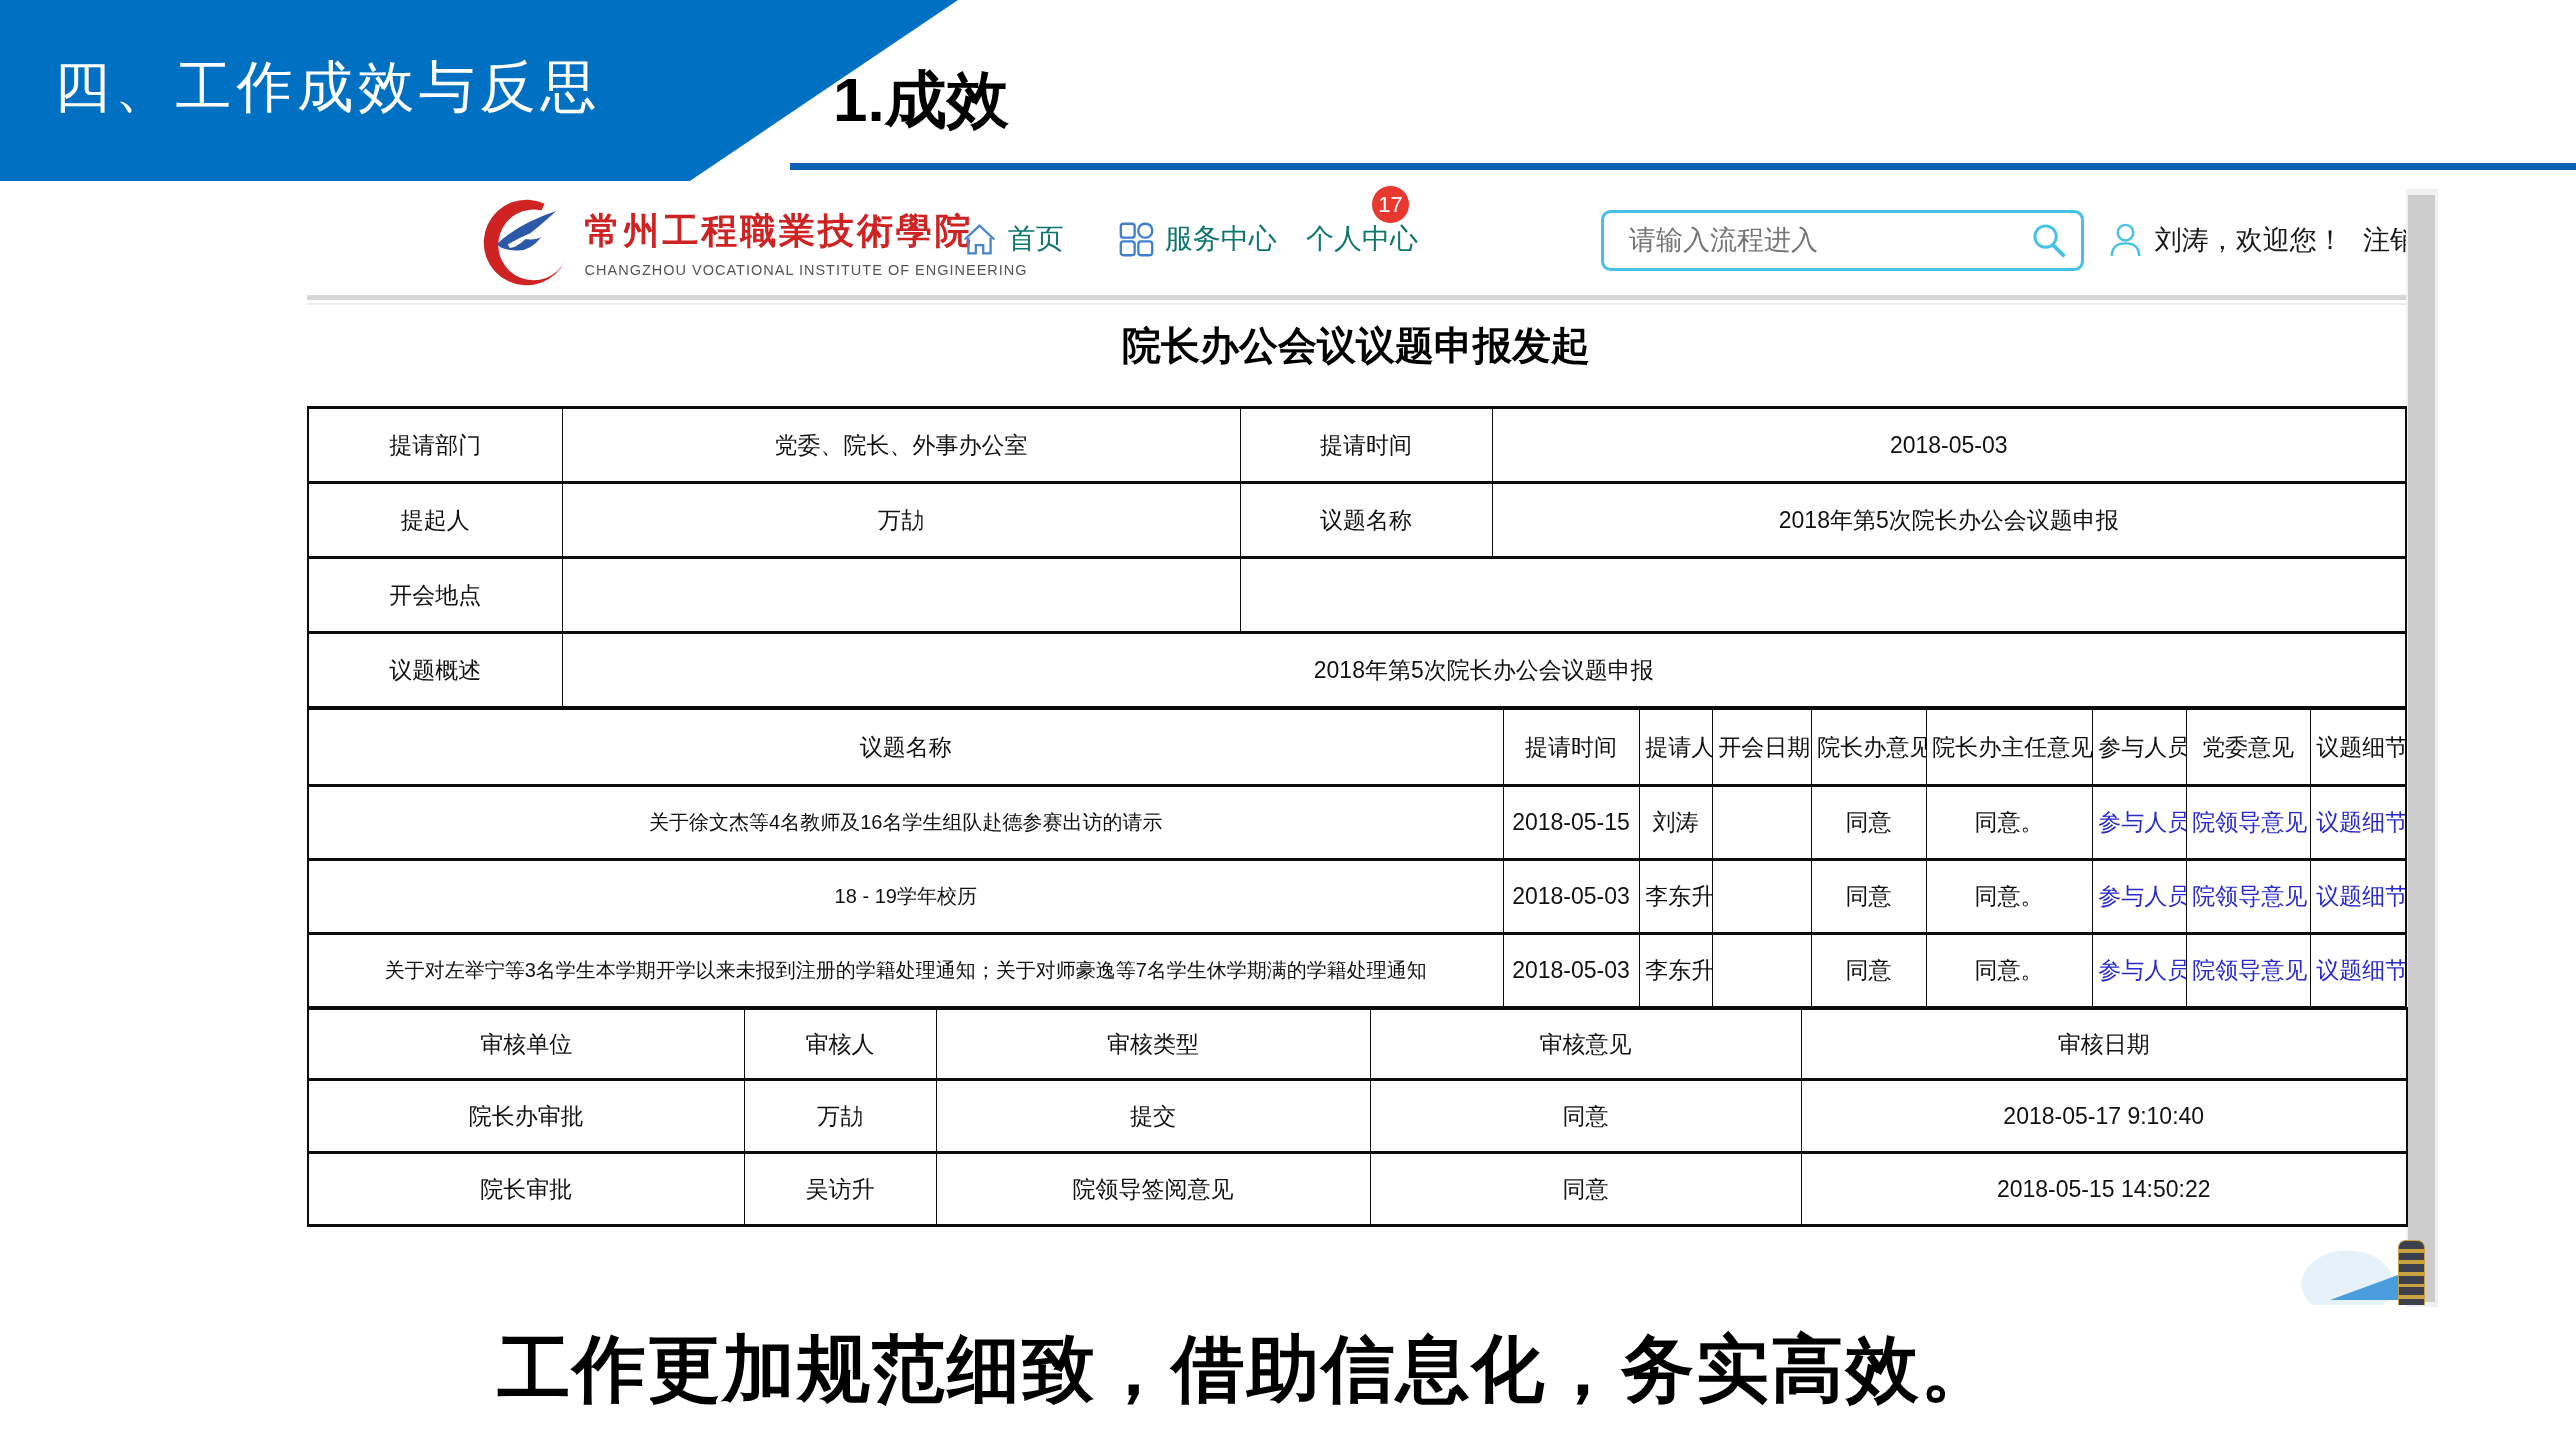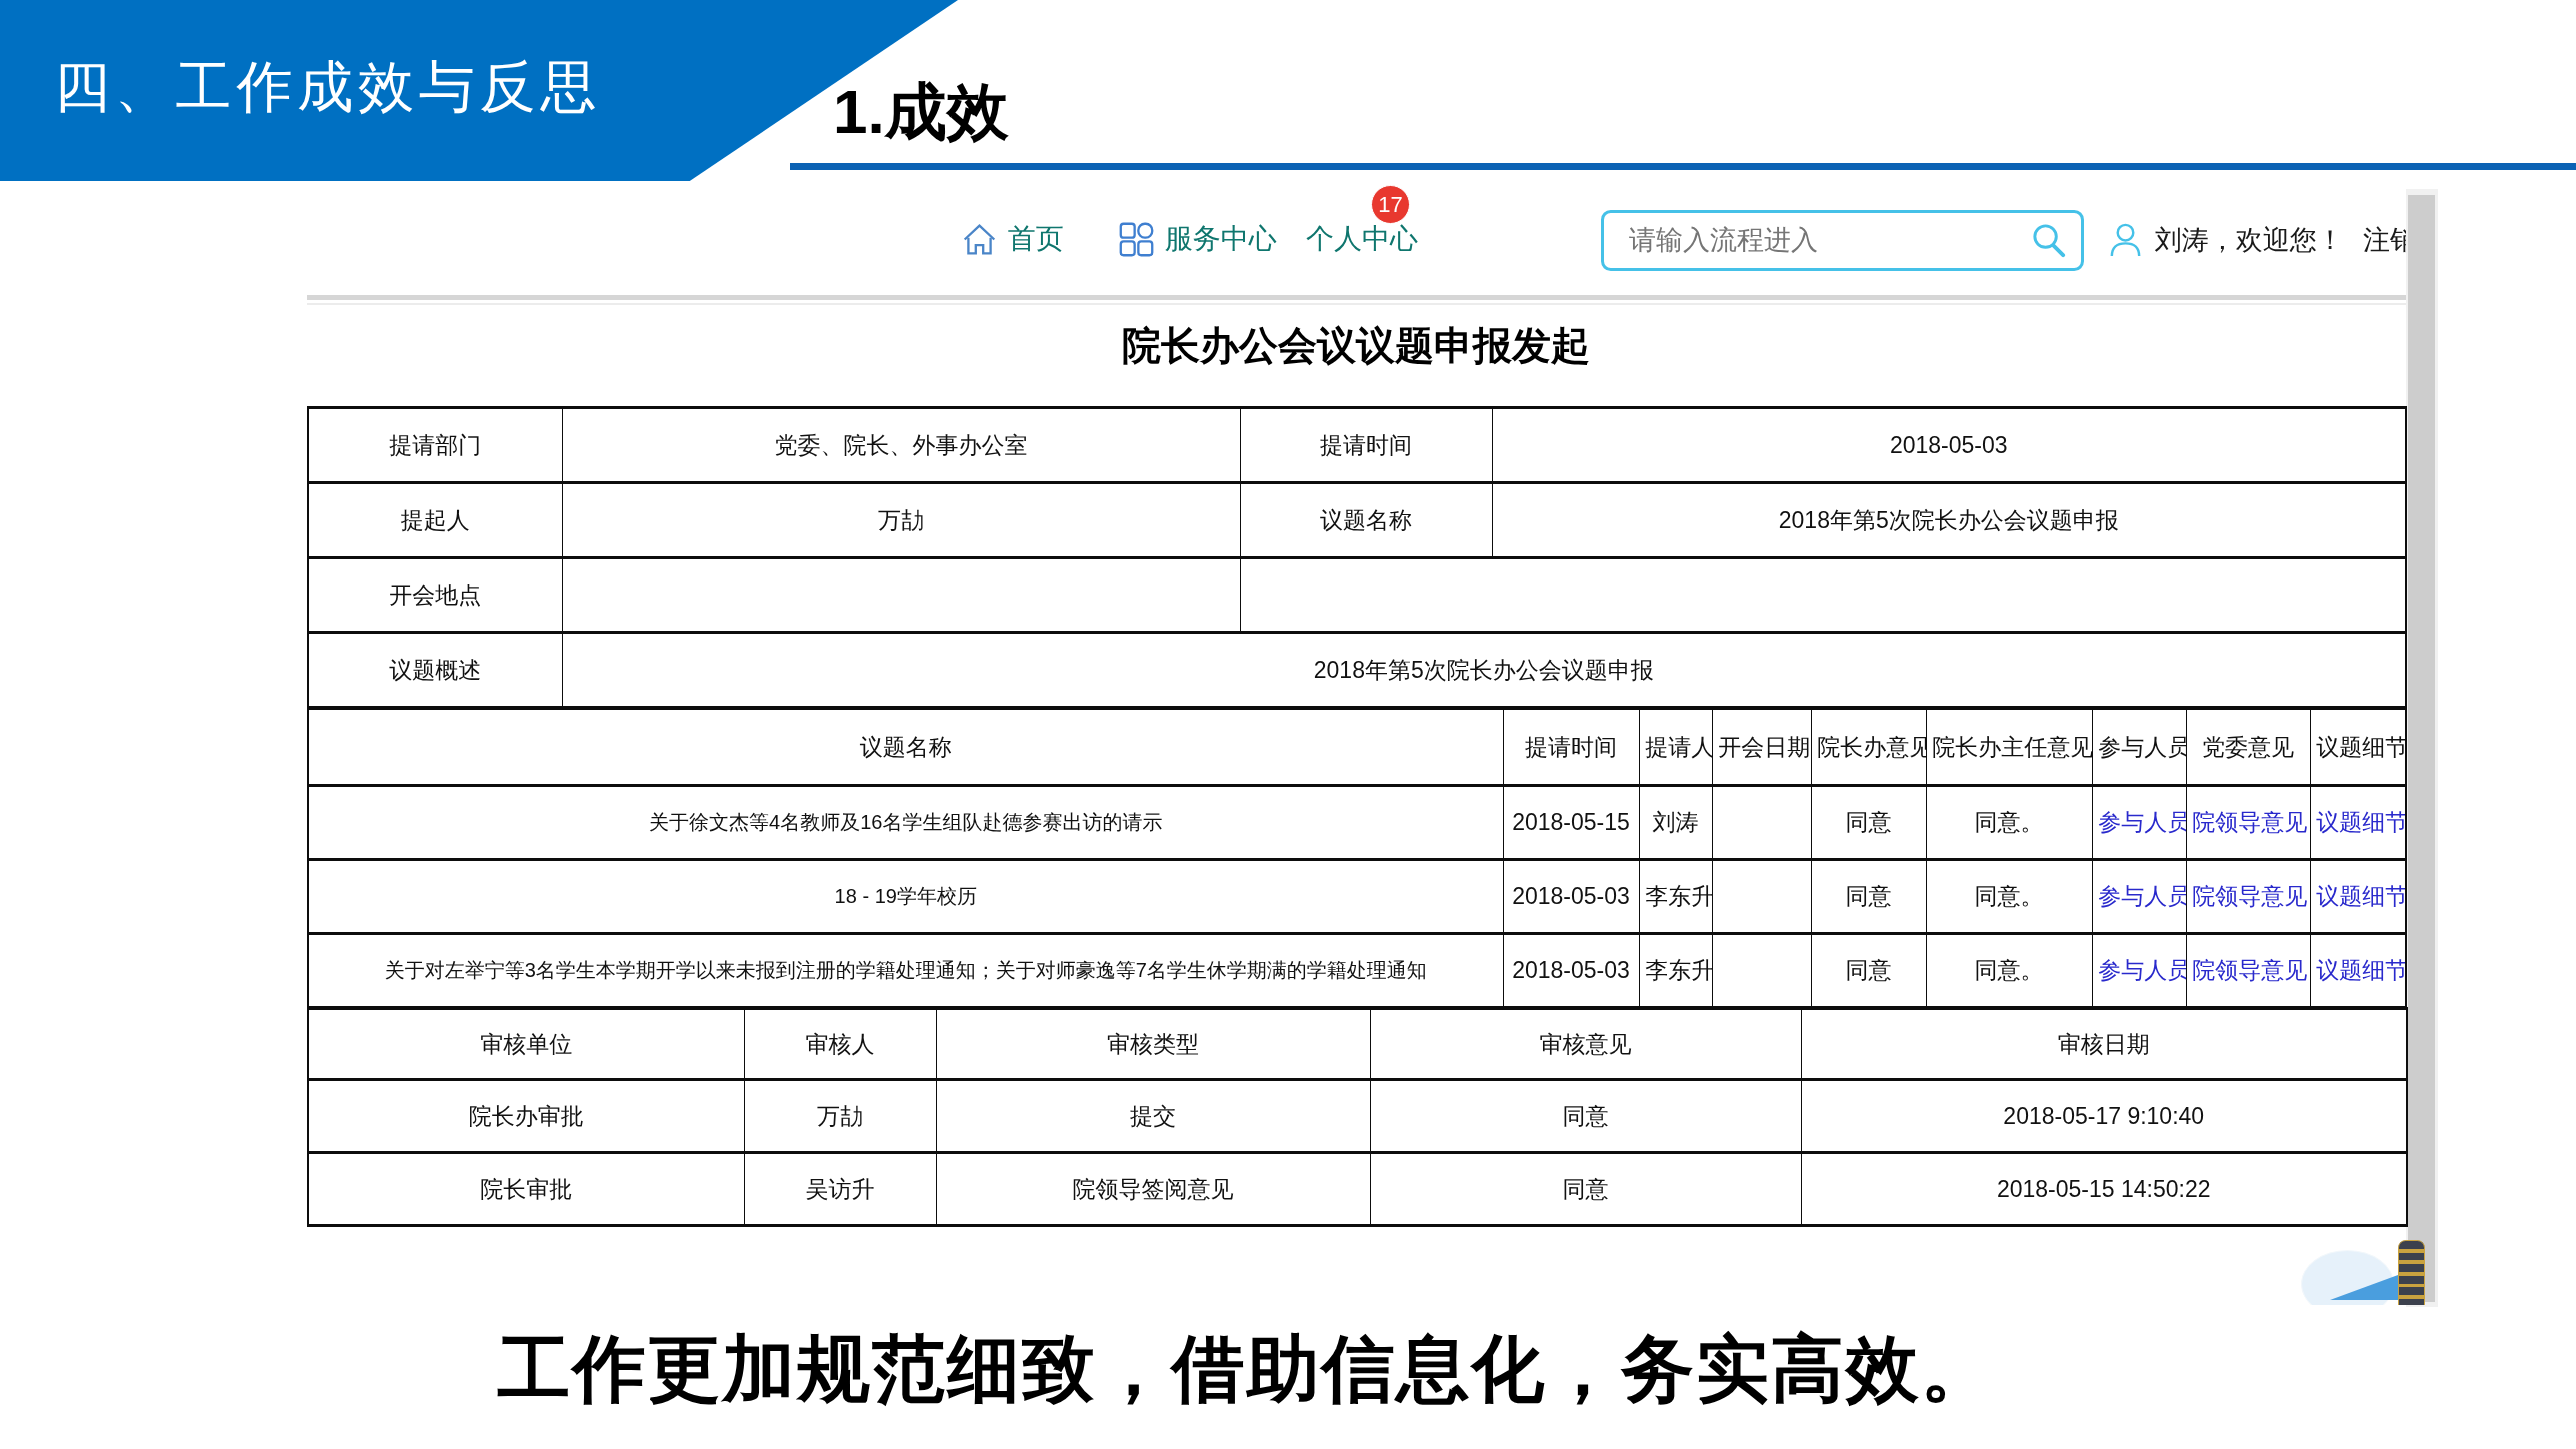--- a/index.html
+++ b/index.html
@@ -5,21 +5,21 @@
   * { margin:0; padding:0; box-sizing:border-box; }
   html,body { background:#ffffff; }
   body { font-family:"Liberation Sans", sans-serif; }
   .slide { position:relative; width:2576px; height:1450px; background:#fff; overflow:hidden; }
 
   
   .banner { position:absolute; left:0; top:0; width:958px; height:181px; background:#0070c2;
             clip-path:polygon(0 0,100% 0,72% 100%,0 100%); }
   .banner-title { position:absolute; left:54px; top:50px; font-size:56px; font-weight:normal;
                   color:#ffffff; letter-spacing:4.8px; white-space:nowrap; }
-  .subtitle { position:absolute; left:833px; top:58px; font-size:62px; font-weight:bold; color:#000;margin-top:12px; }
+  .subtitle { position:absolute; left:833px; top:58px; font-size:62px; font-weight:bold; color:#000; }
   .title-underline { position:absolute; left:790px; top:163px; width:1786px; height:6.8px; background:#0b62b4; }
 
   
   .logo { position:absolute; left:480px; top:196px; display:flex; align-items:center; }
   .logo-mark { width:93px; height:93px; }
   .logo-text { margin-left:11.6px; }
   .logo-cn { font-size:36px; font-weight:bold; color:#cf2222; letter-spacing:2.9px; white-space:nowrap; }
   .logo-en { font-size:14.5px; color:#555; letter-spacing:1px; margin-top:5.8px; white-space:nowrap; }
 
   .nav-item { position:absolute; top:220px; display:flex; align-items:flex-end; gap:9.7px;
@@ -87,20 +87,31 @@
 </head>
 <body>
 
 <div class="slide">
 
   <div class="banner"></div>
   <div class="banner-title">四、工作成效与反思</div>
   <div class="subtitle">1.成效</div>
   <div class="title-underline"></div>
 
+  <div class="logo">
+    <svg class="logo-mark" viewBox="0 0 100 100">
+      <path d="M50 4 A46 46 0 1 0 96 50 A38 38 0 1 1 50 12 Z" fill="#cf2222" transform="rotate(25 50 50)"></path>
+      <path d="M18 52 Q40 30 82 16 Q60 36 46 46 Q60 48 66 44 Q52 62 34 58 Q24 58 18 52 Z" fill="#2b58a8"></path>
+      <path d="M30 52 Q44 44 54 40 Q44 54 32 56 Z" fill="#ffffff"></path>
+    </svg>
+    <div class="logo-text">
+      <div class="logo-cn">常州工程職業技術學院</div>
+      <div class="logo-en">CHANGZHOU VOCATIONAL INSTITUTE OF ENGINEERING</div>
+    </div>
+  </div>
 
   <div class="nav-item nav-home">
     <svg width="37" height="37" viewBox="0 0 40 40">
       <path d="M4 20 L20 5 L36 20" fill="none" stroke="#4a85c8" stroke-width="2.5"></path>
       <path d="M8 18 V35 H16 V26 H24 V35 H32 V18" fill="none" stroke="#4a85c8" stroke-width="2.5"></path>
     </svg>
     <span>首页</span>
   </div>
 
   <div class="nav-item nav-service">

